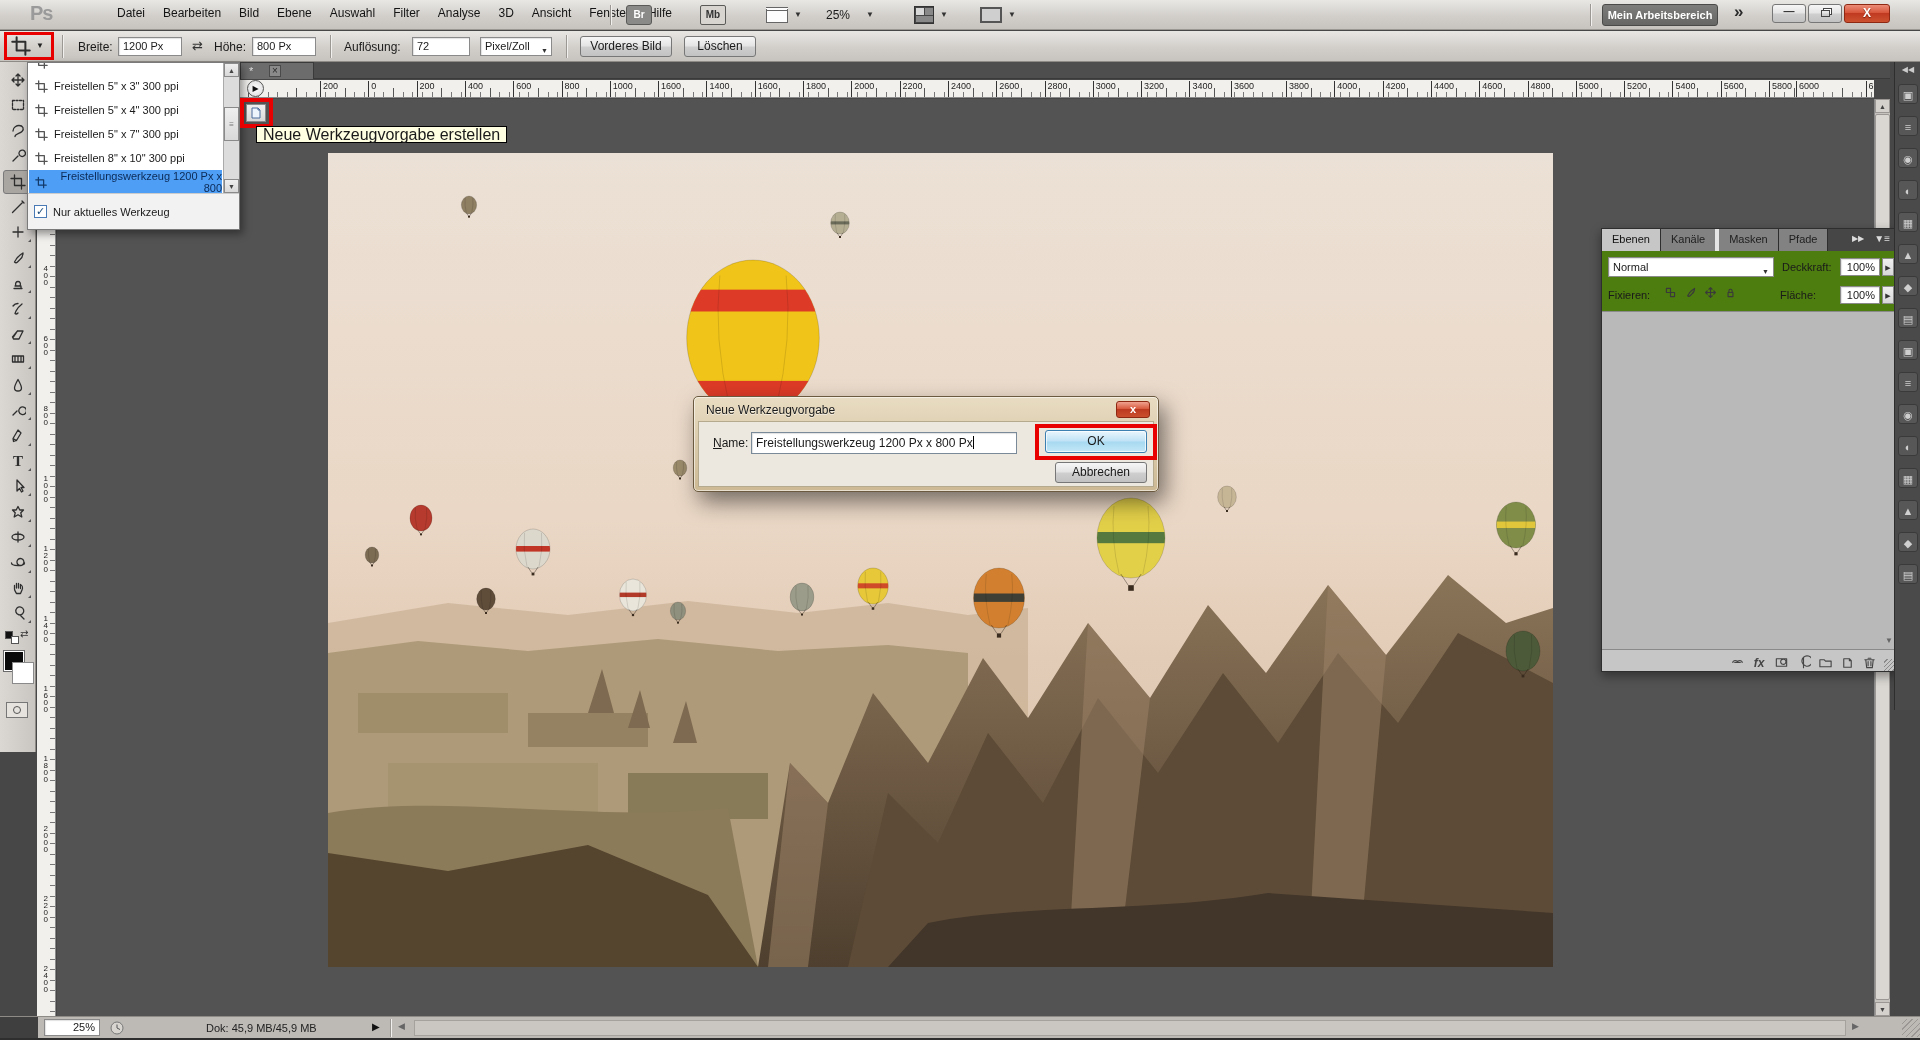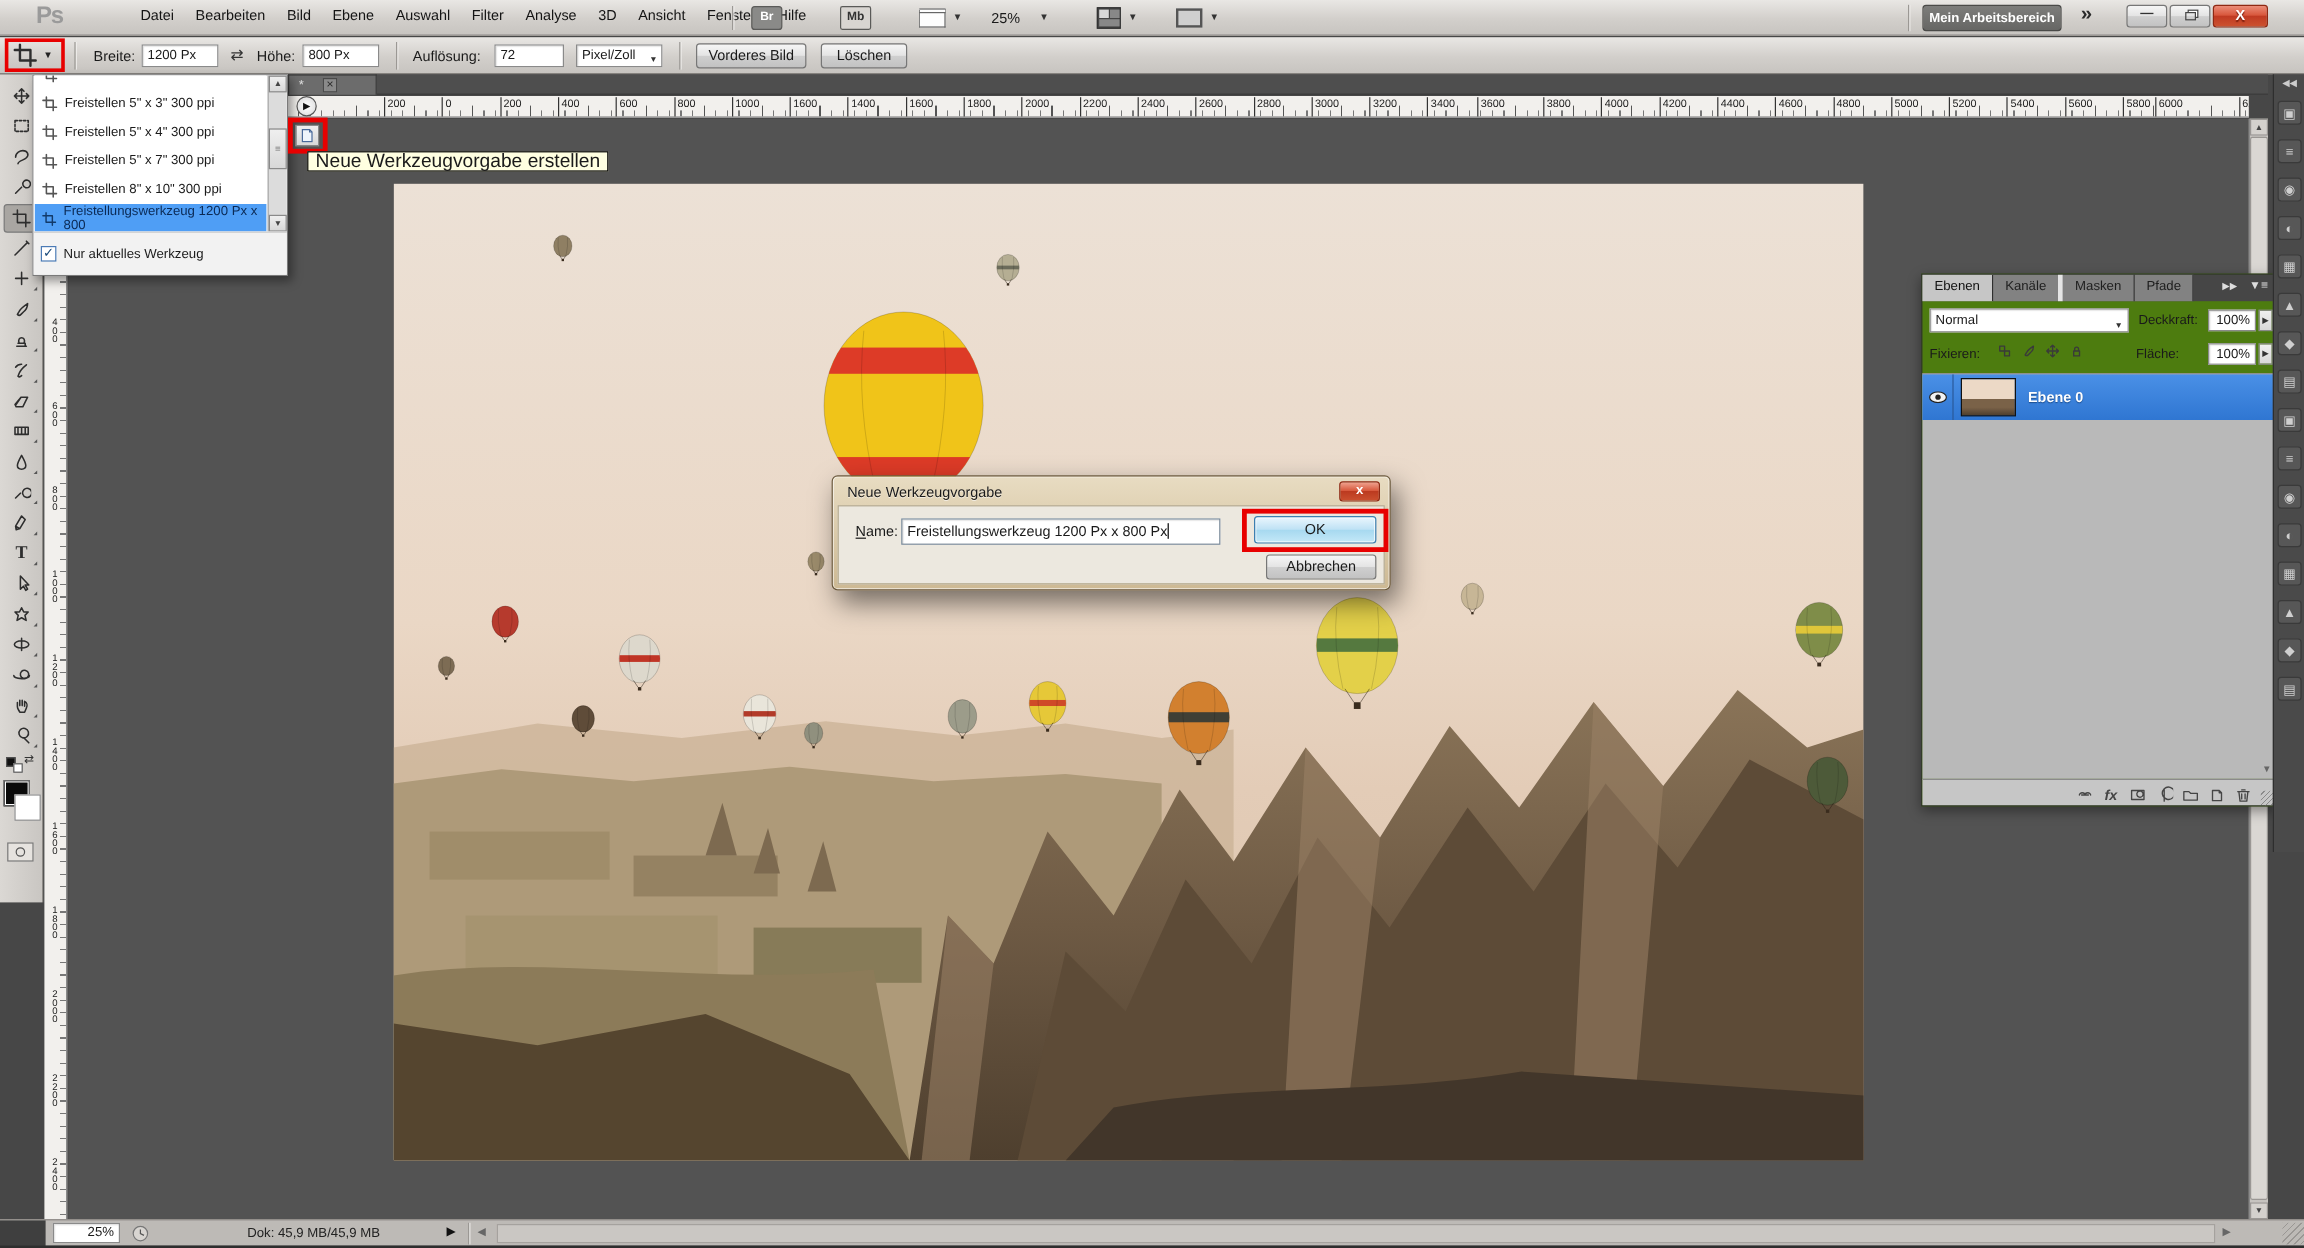--- a/index.html
+++ b/index.html
@@ -558,21 +558,21 @@
             <path d="M4.5 1 V11.5 H15 M1 4.5 H11.5 V15" fill="none" stroke="#555" stroke-width="1.6" stroke-linecap="round" stroke-linejoin="round"></path>
           </svg>
           <span style="font-size: 11px;">Freistellen 5" x 7" 300 ppi</span>
         </div>
         <div class="drow" style="top: 83px;">
           <svg width="13" height="13" viewBox="0 0 16 16">
             <path d="M4.5 1 V11.5 H15 M1 4.5 H11.5 V15" fill="none" stroke="#555" stroke-width="1.6" stroke-linecap="round" stroke-linejoin="round"></path>
           </svg>
           <span style="font-size: 11px;">Freistellen 8" x 10" 300 ppi</span>
         </div>
-        <div class="drow sel" style="top: 107px;">
+        <div class="drow sel" style="top: 107px; text-align: right;">
           <svg width="13" height="13" viewBox="0 0 16 16">
             <path d="M4.5 1 V11.5 H15 M1 4.5 H11.5 V15" fill="none" stroke="#123a6a" stroke-width="1.6" stroke-linecap="round" stroke-linejoin="round"></path>
           </svg>
           <span style="font-size: 11px;">Freistellungswerkzeug 1200 Px x 800</span>
         </div>
       </div>
     <div style="position:absolute;right:0;top:0;width:16px;height:130px;background:#dcdcdc;border-left:1px solid #aaa;">
       <div class="ebtn" style="position:absolute;top:0;left:0;width:15px;height:14px;color:#444;font-size:7px;text-align:center;line-height:13px;">▲</div>
       <div class="ebtn" style="position:absolute;top:44px;left:0;width:15px;height:34px;text-align:center;color:#777;font-size:8px;line-height:34px;">≡</div>
       <div class="ebtn" style="position:absolute;bottom:0;left:0;width:15px;height:14px;color:#444;font-size:7px;text-align:center;line-height:13px;">▼</div>
@@ -629,30 +629,20 @@
         <span class="fixic">
           <svg width="13" height="13" viewBox="0 0 16 16">
             <path d="M5 8 H11 V13 H5 Z M6 8 V6 A2 2 0 0 1 10 6 V8" fill="none" stroke="#3a3a3a" stroke-width="1.4" stroke-linecap="round" stroke-linejoin="round"></path>
           </svg>
         </span>
       </div>
     <div style="position:absolute;left:178px;top:60px;font-size:11px;">Fläche:</div>
     <div class="inp" style="position:absolute;left:238px;top:57px;width:40px;height:18px;font-size:11px;line-height:14px;text-align:right;">100%</div>
     <div class="ebtn" style="position:absolute;left:280px;top:57px;width:12px;height:18px;color:#333;font-size:7px;text-align:center;line-height:17px;">▶</div>
     <div style="position:absolute;left:0;top:82px;right:0;height:338px;background:#b9b9b9;border-top:1px solid #8a8a8a;">
-      <div style="position:absolute;left:0;top:0;right:0;height:38px;background:linear-gradient(#4a90e6,#2f76d2);display:flex;align-items:center;">
-        <span style="width:26px;height:38px;border-right:1px solid #2a5a9a;display:flex;align-items:center;justify-content:center;">
-          <svg width="16" height="10" viewBox="0 0 16 10">
-              <ellipse cx="8" cy="5" rx="7" ry="4.5" fill="#f2f2f2" stroke="#222"></ellipse>
-              <circle cx="8" cy="5" r="2.2" fill="#222"></circle>
-            </svg>
-        </span>
-        <span style="margin-left:6px;width:46px;height:32px;border:1px solid #111;background:linear-gradient(#ecd9c6 0 55%,#7a6248 55% 78%,#4e3f2e);"></span>
-        <span style="margin-left:10px;color:#fff;font-weight:bold;font-size:12px;text-shadow:0 1px 1px #1a4a8a;">Ebene 0</span>
-      </div>
       <div style="position:absolute;right:3px;bottom:4px;color:#666;font-size:8px;">▼</div>
     </div>
     <div id="layers-bottom-bar" style="position:absolute;left:0;bottom:0;right:0;height:22px;background:#c6c6c6;border-top:1px solid #8a8a8a;display:flex;align-items:center;justify-content:flex-end;gap:0;padding-right:16px;">
         <span class="pbic">
           <svg width="15" height="15" viewBox="0 0 16 16">
             <path d="M3 8 A2.5 2 0 0 1 8 8 M8 8 A2.5 2 0 0 1 13 8 M5 8 H11" fill="none" stroke="#454545" stroke-width="1.2" stroke-linecap="round" stroke-linejoin="round"></path>
           </svg>
         </span>
         <span class="pbic">
           <span style="font-style: italic; font-weight: bold; font-size: 12px; color: rgb(69, 69, 69);">fx</span>

